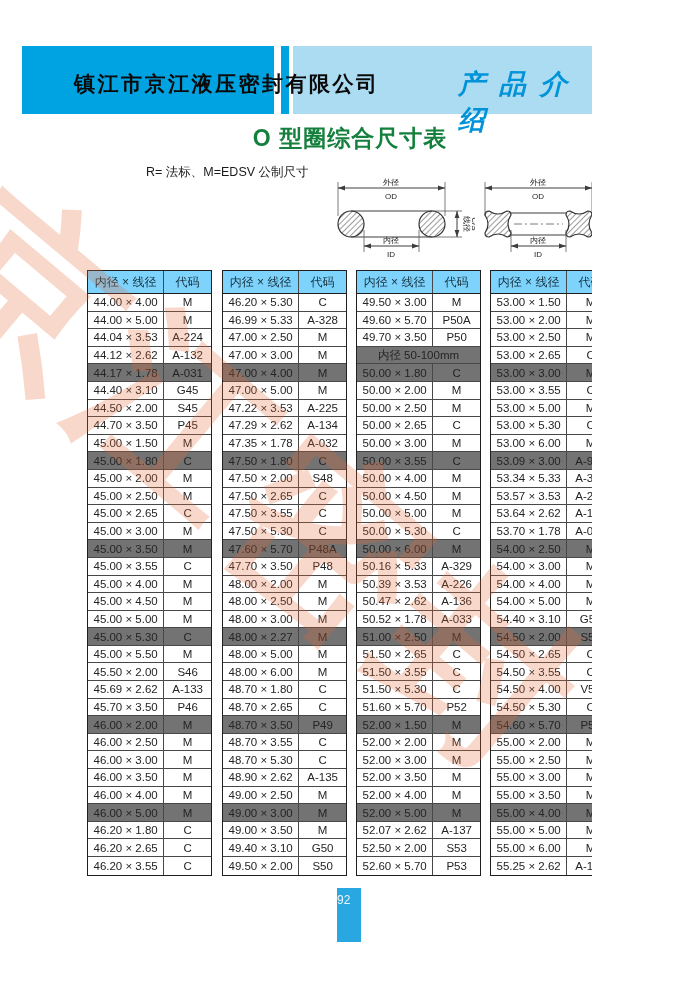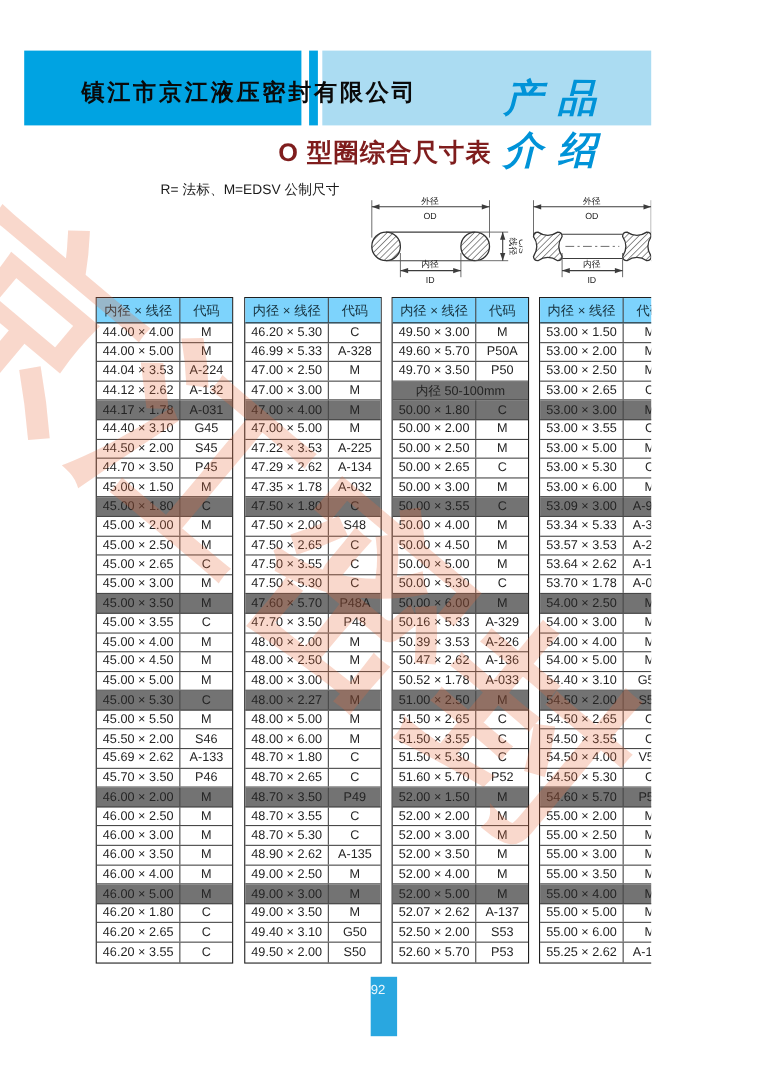--- a/index.html
+++ b/index.html
@@ -6,26 +6,26 @@
   html,body { background:#ffffff; }
   body { font-family:"Liberation Sans", sans-serif; }
   .page { position:relative; width:592px; height:990px; background:#ffffff; overflow:hidden; }
 
   
   .banner-dark { position:absolute; left:22px; top:46px; width:252px; height:68px; background:#00a3e2; }
   .banner-stripe { position:absolute; left:281px; top:46px; width:8px; height:68px; background:#00a3e2; }
   .banner-light { position:absolute; left:293px; top:46px; width:404px; height:68px; background:#abdcf2; }
   .company-name { position:absolute; left:74px; top:70px; font-size:21px; font-weight:bold;
                   color:#0a0a0a; letter-spacing:2.5px; z-index:3; font-family:"Liberation Serif", serif; }
-  .section-title { position:absolute; left:458px; top:66px; font-size:35px; font-weight:bold; font-style:italic;
+  .section-title { position:absolute; left:458px; top:66px; font-size:27px; font-weight:bold; font-style:italic;
                    color:#0093d8; letter-spacing:14px; z-index:3; }
 
   
   .doc-title { position:absolute; left:0; top:123px; width:700px; text-align:center;
-               font-size:23px; font-weight:bold; color:#7f1d1d; letter-spacing:1px; }
+               font-size:23px; font-weight:bold; color:#15803d; letter-spacing:1px; }
   .info-block { position:absolute; left:88px; top:163px; width:250px; font-size:12.5px; color:#1a1a1a; line-height:18.2px; }
   .info-line.indent { padding-left:58px; }
 
   
   .diagram { position:absolute; top:172px; }
   .diagram svg { display:block; }
   .diag-o { left:323px; }
   .diag-x { left:470px; }
   .dline { stroke:#3c3c3c; stroke-width:1; fill:none; }
   .dthin { stroke:#5a5a5a; stroke-width:0.8; fill:none; }

